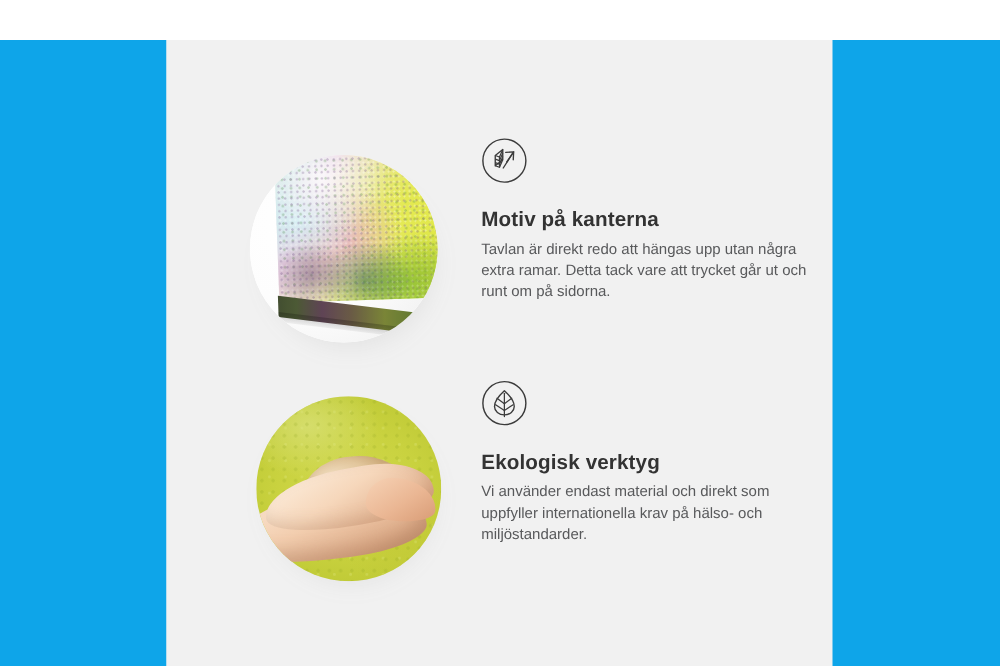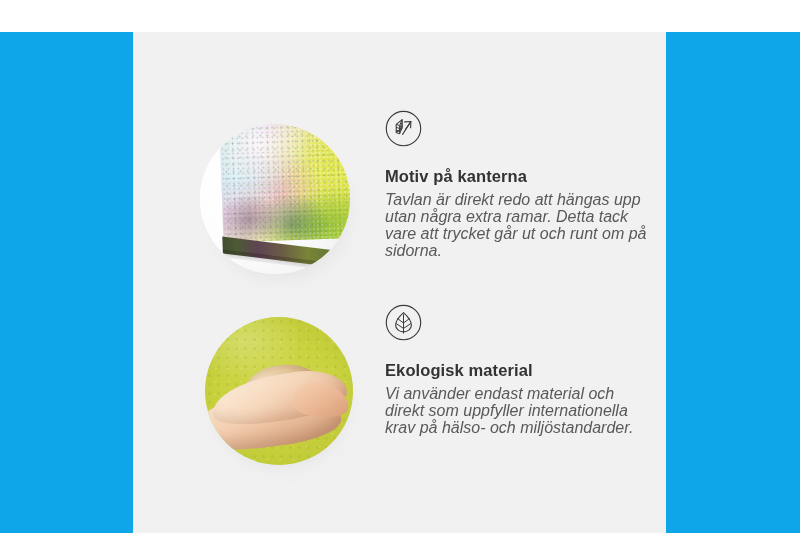--- a/index.html
+++ b/index.html
@@ -263,25 +263,24 @@
   .feature-title {
     margin: 19px 0 0 0;
     font-size: 16.5px;
     line-height: 20px;
     font-weight: bold;
     color: #333333;
     letter-spacing: .1px;
   }
   .feature-body {
     margin: 5px 0 0 0;
-    font-size: 16px;
+    font-size: 12px;
     line-height: 17px;
     color: #58595b;
     max-width: 268px;
-    font-style: italic;
   }
 </style>
 </head>
 <body>
 
 <div id="stage">
 
   <div id="panel">
 
     <div class="feature-row" id="row-edges">
@@ -338,20 +337,20 @@
           <svg width="37" height="37" viewBox="0 0 37 37" fill="none" xmlns="http://www.w3.org/2000/svg">
             <circle cx="18.5" cy="18.5" r="17.2" stroke="#3c3c3c" stroke-width="1.15" fill="none"></circle>
             <path d="M18.5 8.6 C13.2 13.4 10.6 17.6 10.6 21.1 C10.6 24.9 14.1 27.9 18.5 27.9 C22.9 27.9 26.4 24.9 26.4 21.1 C26.4 17.6 23.8 13.4 18.5 8.6 Z" stroke="#3c3c3c" stroke-width="1.1" stroke-linejoin="round" fill="none"></path>
             <path d="M18.5 10.6 L18.5 29.2" stroke="#3c3c3c" stroke-width="1.0" stroke-linecap="round" fill="none"></path>
             <path d="M18.5 19.0 L12.6 14.6" stroke="#3c3c3c" stroke-width="1.0" stroke-linecap="round" fill="none"></path>
             <path d="M18.5 19.0 L24.4 14.6" stroke="#3c3c3c" stroke-width="1.0" stroke-linecap="round" fill="none"></path>
             <path d="M18.5 24.4 L11.5 19.8" stroke="#3c3c3c" stroke-width="1.0" stroke-linecap="round" fill="none"></path>
             <path d="M18.5 24.4 L25.5 19.8" stroke="#3c3c3c" stroke-width="1.0" stroke-linecap="round" fill="none"></path>
           </svg>
         </span>
-        <div class="feature-title">Ekologisk material</div>
+        <div class="feature-title">Ekologisk verktyg</div>
         <div class="feature-body">Vi använder endast material och direkt som uppfyller internationella krav på hälso- och miljöstandarder.</div>
       </div>
 
     </div>
 
   </div>
 </div>
 
 </body></html>

